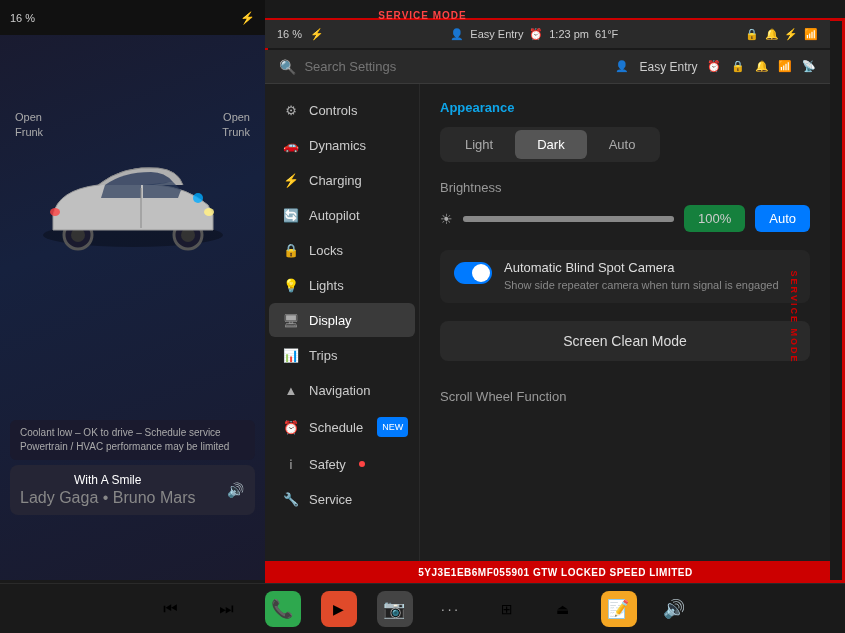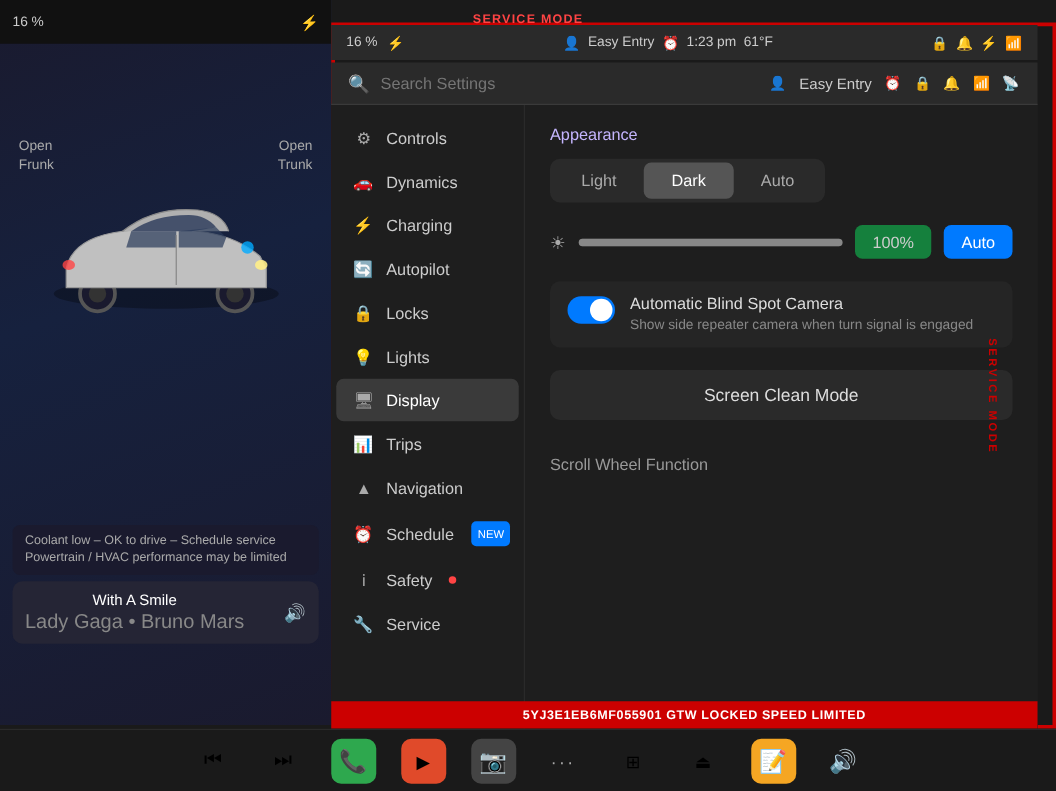--- a/index.html
+++ b/index.html
@@ -171,23 +171,23 @@
     
     .content-area {
       flex: 1;
       padding: 16px 20px;
       overflow-y: auto;
       background: #1e1e1e;
     }
 
     .section-title {
       font-size: 13px;
-      color: #c4b5fd;
+      color: #0ea5e9;
       margin-bottom: 12px;
-      font-weight: 400;
+      font-weight: 700;
     }
 
     
     .appearance-buttons {
       display: flex;
       gap: 0;
       margin-bottom: 18px;
       background: #2a2a2a;
       border-radius: 8px;
       padding: 3px;
@@ -673,20 +673,21 @@
     <div class="appearance-buttons">
       <button class="appearance-btn">Light</button>
       <button class="appearance-btn active">Dark</button>
       <button class="appearance-btn">Auto</button>
     </div>
 
     
 
     
     <div class="brightness-section">
+      <div class="brightness-label">Brightness</div>
       <div class="brightness-row">
         <span class="sun-icon">☀</span>
         <div class="brightness-bar-container">
           <div class="brightness-bar-fill"></div>
         </div>
         <button class="brightness-value-btn">100%</button>
         <button class="brightness-auto-btn">Auto</button>
       </div>
     </div>
 

